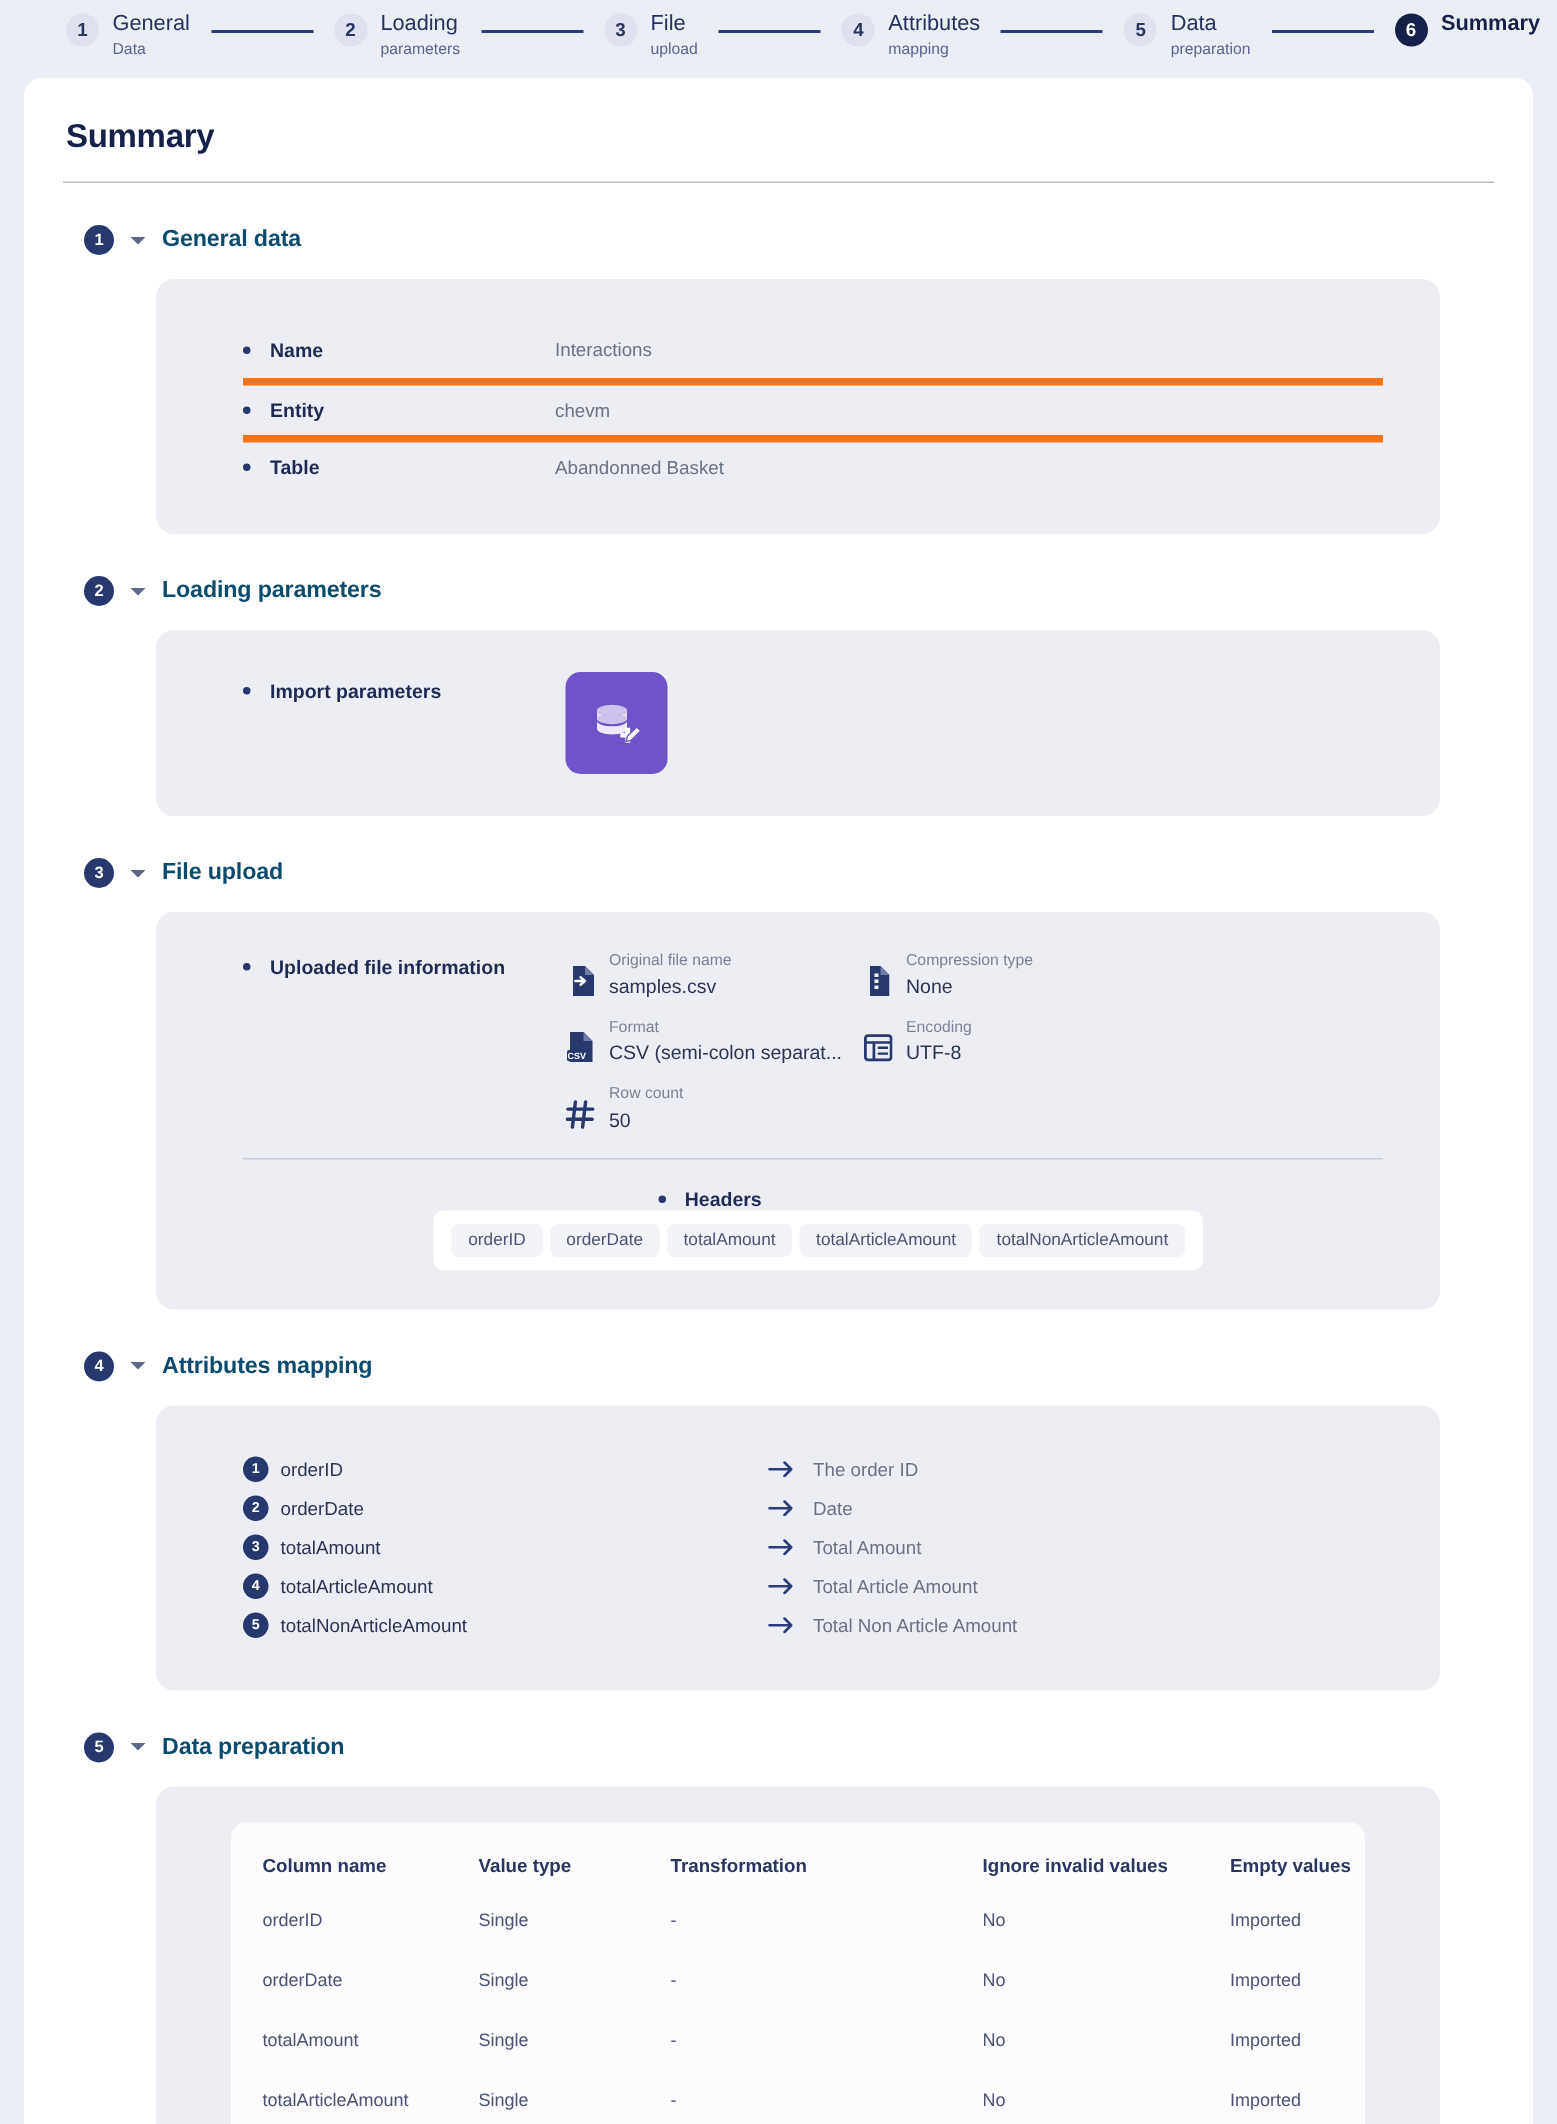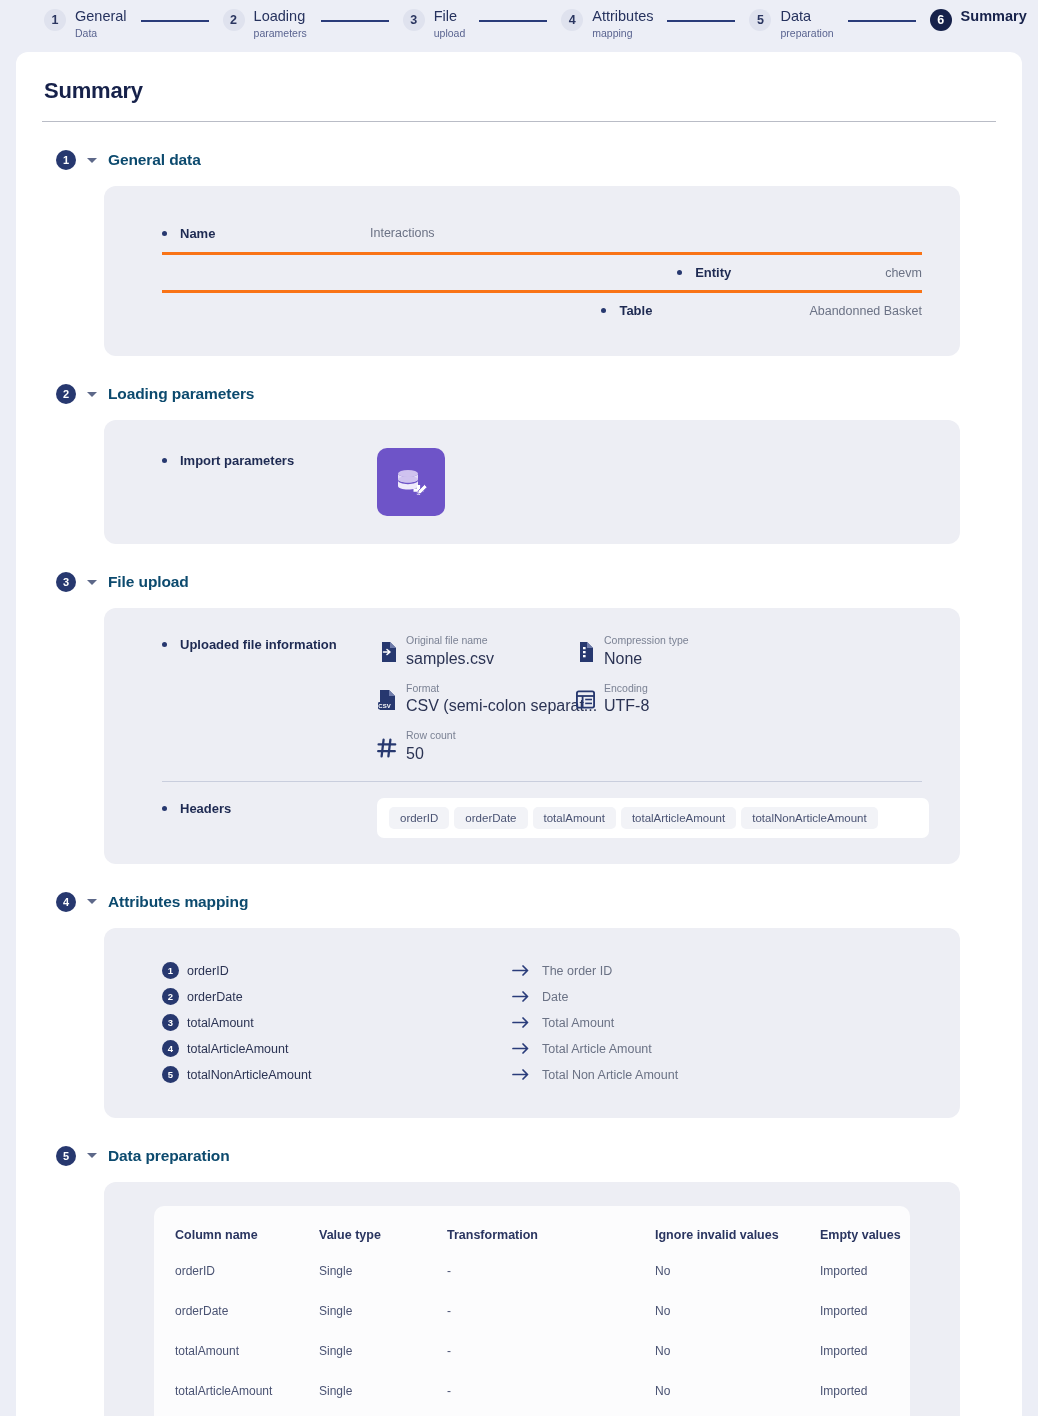--- a/index.html
+++ b/index.html
@@ -123,21 +123,21 @@
     padding: 22px 30px;
   }
 
   
   .kv-list { padding: 6px 8px 6px 28px; }
   .kv-row {
     display: flex;
     align-items: center;
     height: 38px;
   }
-  .kv-row + .kv-row { border-top: 3px solid #f97316; justify-content: flex-end; }
+  .kv-row + .kv-row { border-top: 5px solid #f97316; }
   .bullet {
     width: 5px; height: 5px;
     border-radius: 50%;
     background: #27386f;
     margin-right: 13px;
     flex: 0 0 auto;
   }
   .kv-key {
     font-size: 13px;
     font-weight: 700;
@@ -198,47 +198,47 @@
   .fu-grid {
     display: grid;
     grid-template-columns: 198px 1fr;
     row-gap: 14px;
     column-gap: 0;
     flex: 1;
   }
   .fi {
     display: flex;
     gap: 9px;
-    align-items: center;
+    align-items: flex-end;
   }
   .fi-ic {
     width: 20px; height: 22px;
     flex: 0 0 auto;
     display: flex; align-items: center; justify-content: center;
     margin-top: 3px;
   }
   .fi-lab {
     font-size: 10.5px;
     color: #7b8294;
     line-height: 1.3;
     display: block;
   }
   .fi-val {
-    font-size: 16px;
+    font-size: 13px;
     color: #2b3353;
     display: block;
     margin-top: 2px;
     white-space: nowrap;
   }
   .fu-div {
     height: 1px;
     background: #c9cedd;
     margin: 16px 8px 0 28px;
   }
-  .headers-row { display: flex; align-items: flex-start; padding: 16px 0 4px 28px; }
+  .headers-row { display: flex; align-items: center; padding: 16px 0 4px 28px; flex-direction: column; }
   .chips-box {
     background: #ffffff;
     border-radius: 7px;
     padding: 9px 12px;
     flex: 1;
     display: flex;
     gap: 5px;
     flex-wrap: wrap;
     margin-right: 1px;
   }

